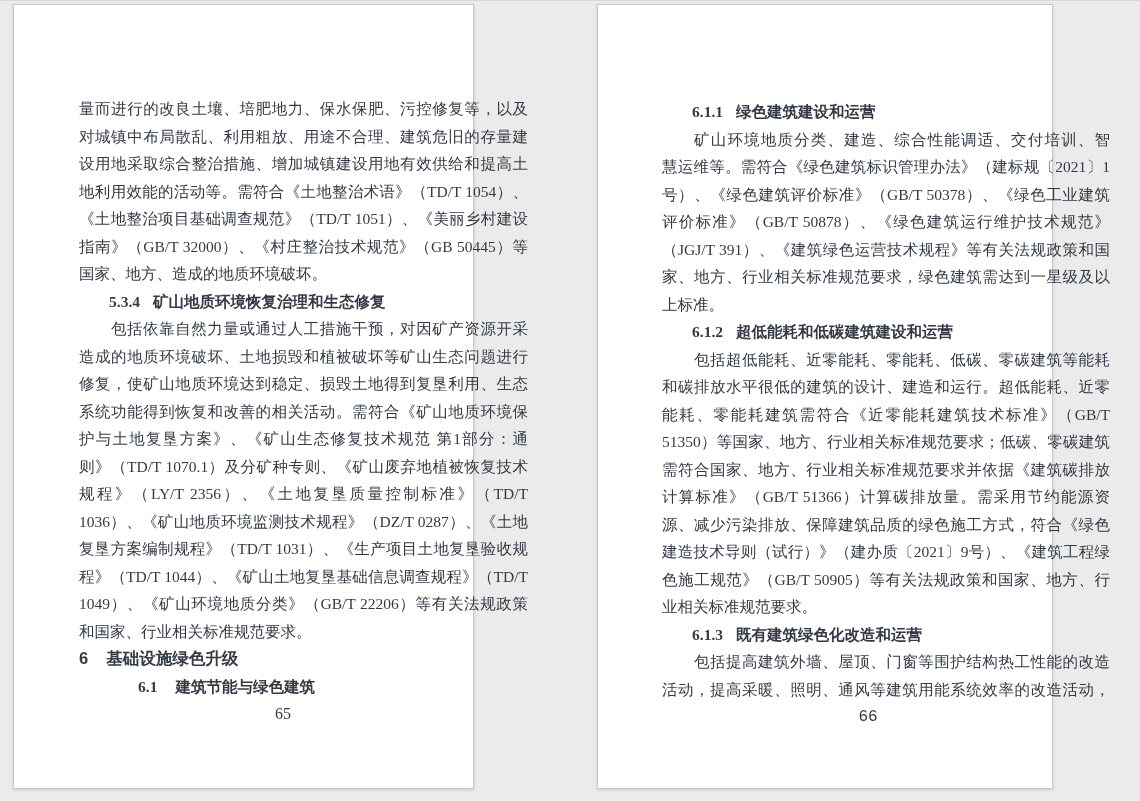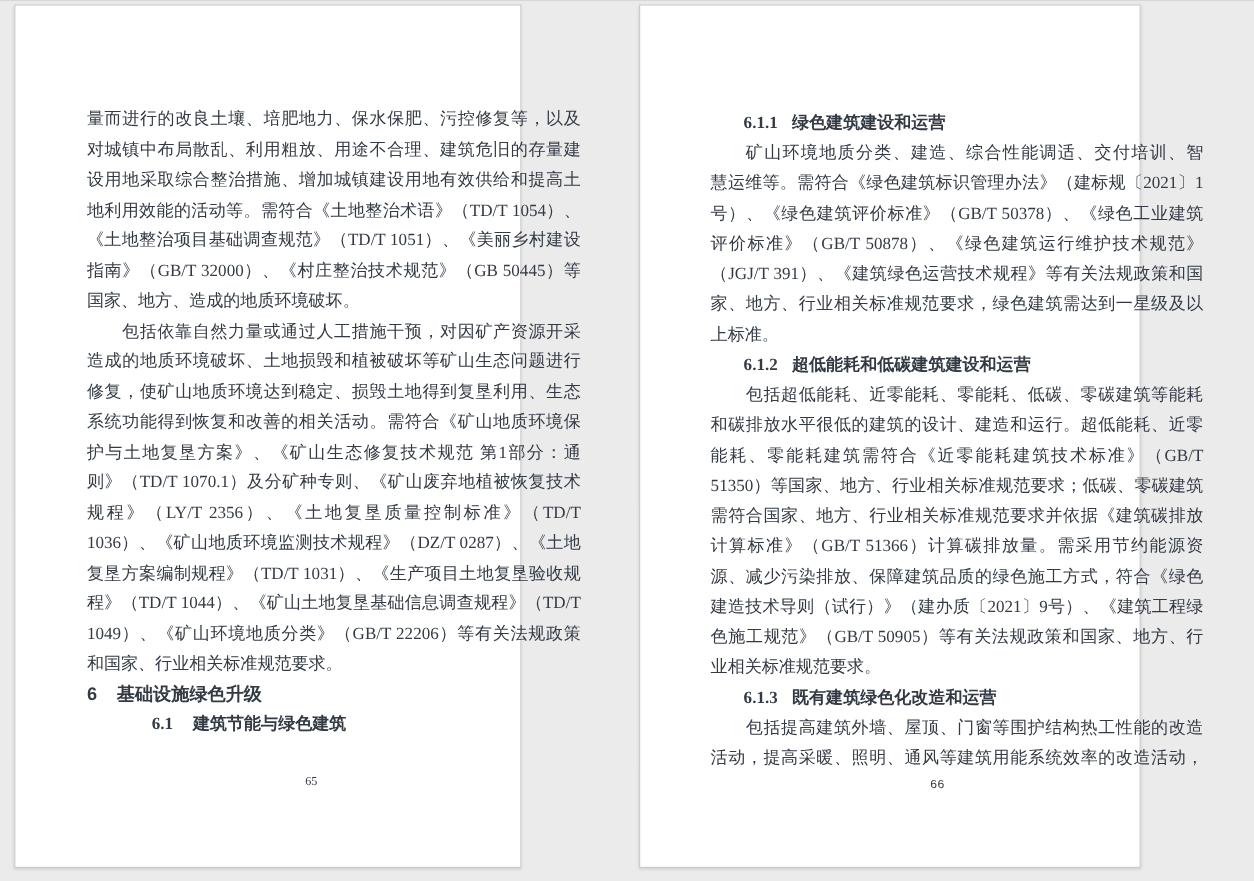--- a/index.html
+++ b/index.html
@@ -18,21 +18,21 @@
   .page {
     position: absolute;
     top: 3px;
     height: 785px;
     background: var(--page-bg, #ffffff);
     border: 1px solid var(--page-border, #c8c8c8);
     box-sizing: border-box;
     box-shadow: 0 1px 3px rgba(0,0,0,0.14);
   }
   .page-left  { left: 13px;  width: 461px; }
-  .page-right { left: 581px; width: 456px; }
+  .page-right { left: 597px; width: 456px; }
 
   .text-column {
     position: absolute;
     color: var(--text-color, #333a44);
   }
   .page-left  .text-column { left: 65px; top: 90px; width: 449px; }
   .page-right .text-column { left: 64px; top: 93px; width: 448px; }
 
   .line {
     height: 27.5px;
@@ -67,38 +67,39 @@
     font-weight: bold;
     padding-left: 30px;
   }
   .line.h3 .num { margin-right: 13px; }
 
   .page-number {
     position: absolute;
     top: 700px;
     width: 40px;
     text-align: center;
-    font-size: 11px;
+    font-size: 16px;
     color: var(--text-color, #333a44);
   }
   .page-left  .page-number { left: 249px; }
   .page-right .page-number { left: 250px; top: 703px; font-family: Liberation Mono, monospace; }
 </style>
 </head>
 <body style="--canvas-bg: #ebebeb; --page-bg: #ffffff; --page-border: #c8c8c8; --text-color: #333a44;">
 
 <div class="page page-left">
   <div class="text-column" id="left-col">
       <div class="line body">量而进行的改良土壤、培肥地力、保水保肥、污控修复等，以及</div>
       <div class="line body">对城镇中布局散乱、利用粗放、用途不合理、建筑危旧的存量建</div>
       <div class="line body">设用地采取综合整治措施、增加城镇建设用地有效供给和提高土</div>
       <div class="line body">地利用效能的活动等。需符合《土地整治术语》（TD/T 1054）、</div>
       <div class="line body">《土地整治项目基础调查规范》（TD/T 1051）、《美丽乡村建设</div>
       <div class="line body">指南》（GB/T 32000）、《村庄整治技术规范》（GB 50445）等</div>
       <div class="line body-end">国家、地方、造成的地质环境破坏。</div>
+      <div class="line h3"><span class="num">5.3.4</span><span class="title">矿山地质环境恢复治理和生态修复</span></div>
       <div class="line body-first">包括依靠自然力量或通过人工措施干预，对因矿产资源开采</div>
       <div class="line body">造成的地质环境破坏、土地损毁和植被破坏等矿山生态问题进行</div>
       <div class="line body">修复，使矿山地质环境达到稳定、损毁土地得到复垦利用、生态</div>
       <div class="line body">系统功能得到恢复和改善的相关活动。需符合《矿山地质环境保</div>
       <div class="line body">护与土地复垦方案》、《矿山生态修复技术规范 第1部分：通</div>
       <div class="line body">则》（TD/T 1070.1）及分矿种专则、《矿山废弃地植被恢复技术</div>
       <div class="line body">规程》（LY/T 2356）、《土地复垦质量控制标准》（TD/T</div>
       <div class="line body">1036）、《矿山地质环境监测技术规程》（DZ/T 0287）、《土地</div>
       <div class="line body">复垦方案编制规程》（TD/T 1031）、《生产项目土地复垦验收规</div>
       <div class="line body">程》（TD/T 1044）、《矿山土地复垦基础信息调查规程》（TD/T</div>

